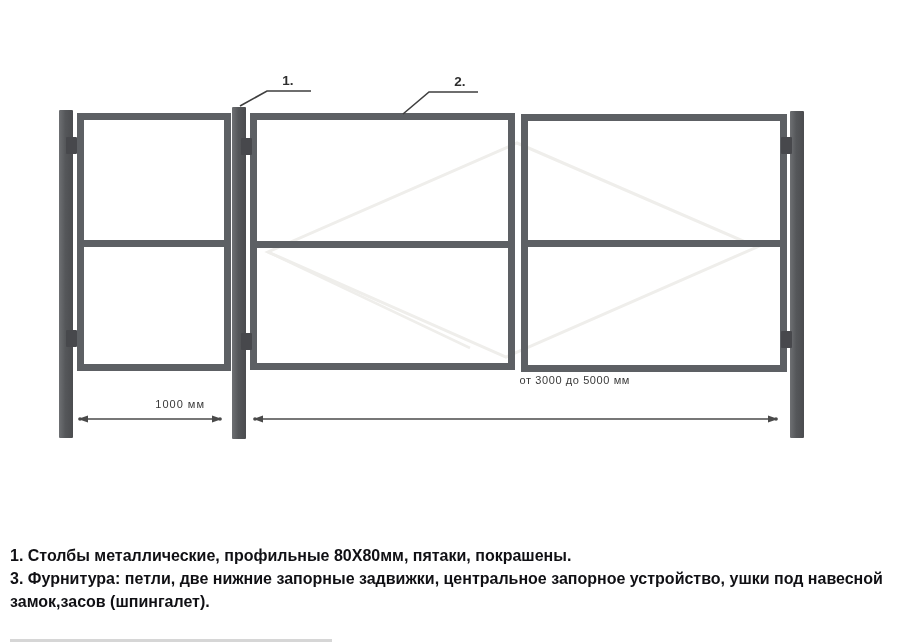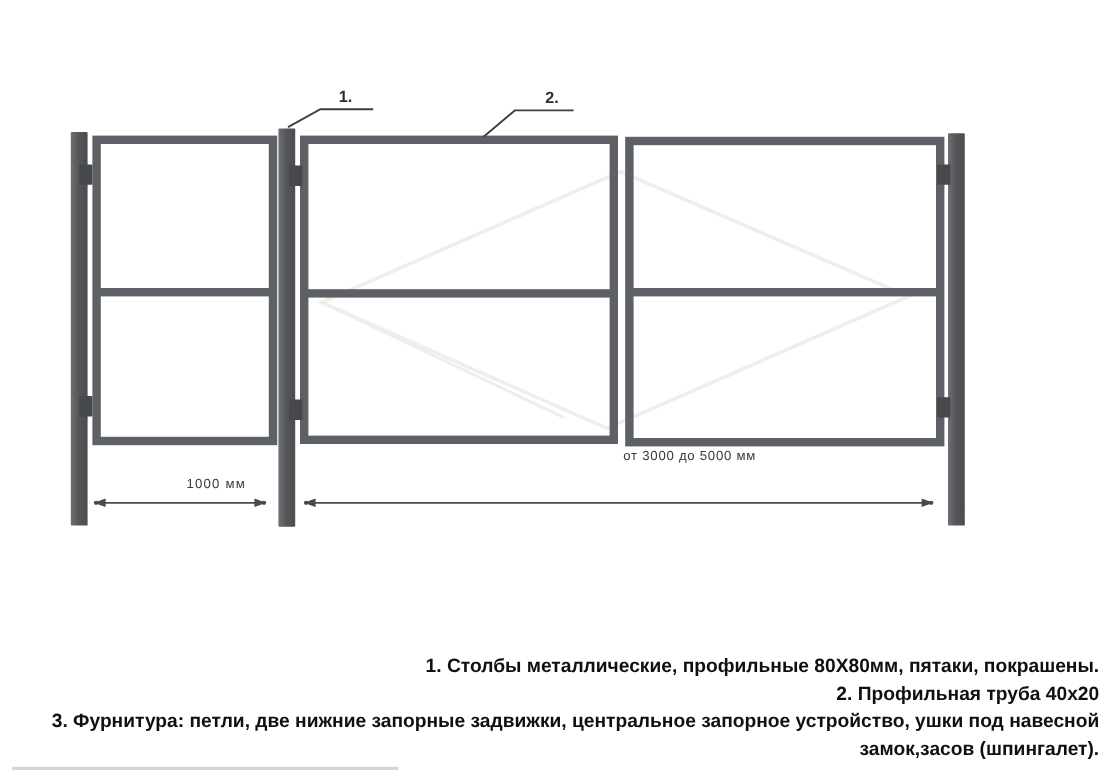--- a/index.html
+++ b/index.html
@@ -52,21 +52,21 @@
 
   
   .dim-label{position:absolute;z-index:4;text-align:right;font-size:11px;
     color:#3a3a3a;letter-spacing:1px;white-space:nowrap;}
   .dim-wicket{left:95px;top:398px;width:110px;}
   .dim-gate{left:420px;top:374px;width:210px;letter-spacing:0.6px;}
 
   
   .notes{position:absolute;z-index:4;left:10px;top:544px;width:906px;
     font-size:16px;font-weight:bold;color:var(--text);line-height:23px;}
-  .note-line{display:block;text-align:right;}
+  .note-line{display:block;}
 
   
   .cropped-line{position:absolute;z-index:1;left:10px;top:639px;width:322px;height:3px;
     background:#d6d6d6;}
 </style>
 </head>
 <body>
 
 <div class="stage">
 
@@ -118,19 +118,18 @@
   </svg>
 
   <div class="callout-label callout-1">1.</div>
   <div class="callout-label callout-2">2.</div>
 
   <div class="dim-label dim-wicket">1000 мм</div>
   <div class="dim-label dim-gate">от 3000 до 5000 мм</div>
 
   <div class="notes">
     <span class="note-line">1. Столбы металлические, профильные 80Х80мм, пятаки, покрашены.</span>
-    <span class="note-line">2. Профильная труба 40х20</span>
     <span class="note-line">3. Фурнитура: петли, две нижние запорные задвижки, центральное запорное устройство, ушки под навесной замок,засов (шпингалет).</span>
   </div>
 
   <div class="cropped-line"></div>
 
 </div>
 
 </body></html>

